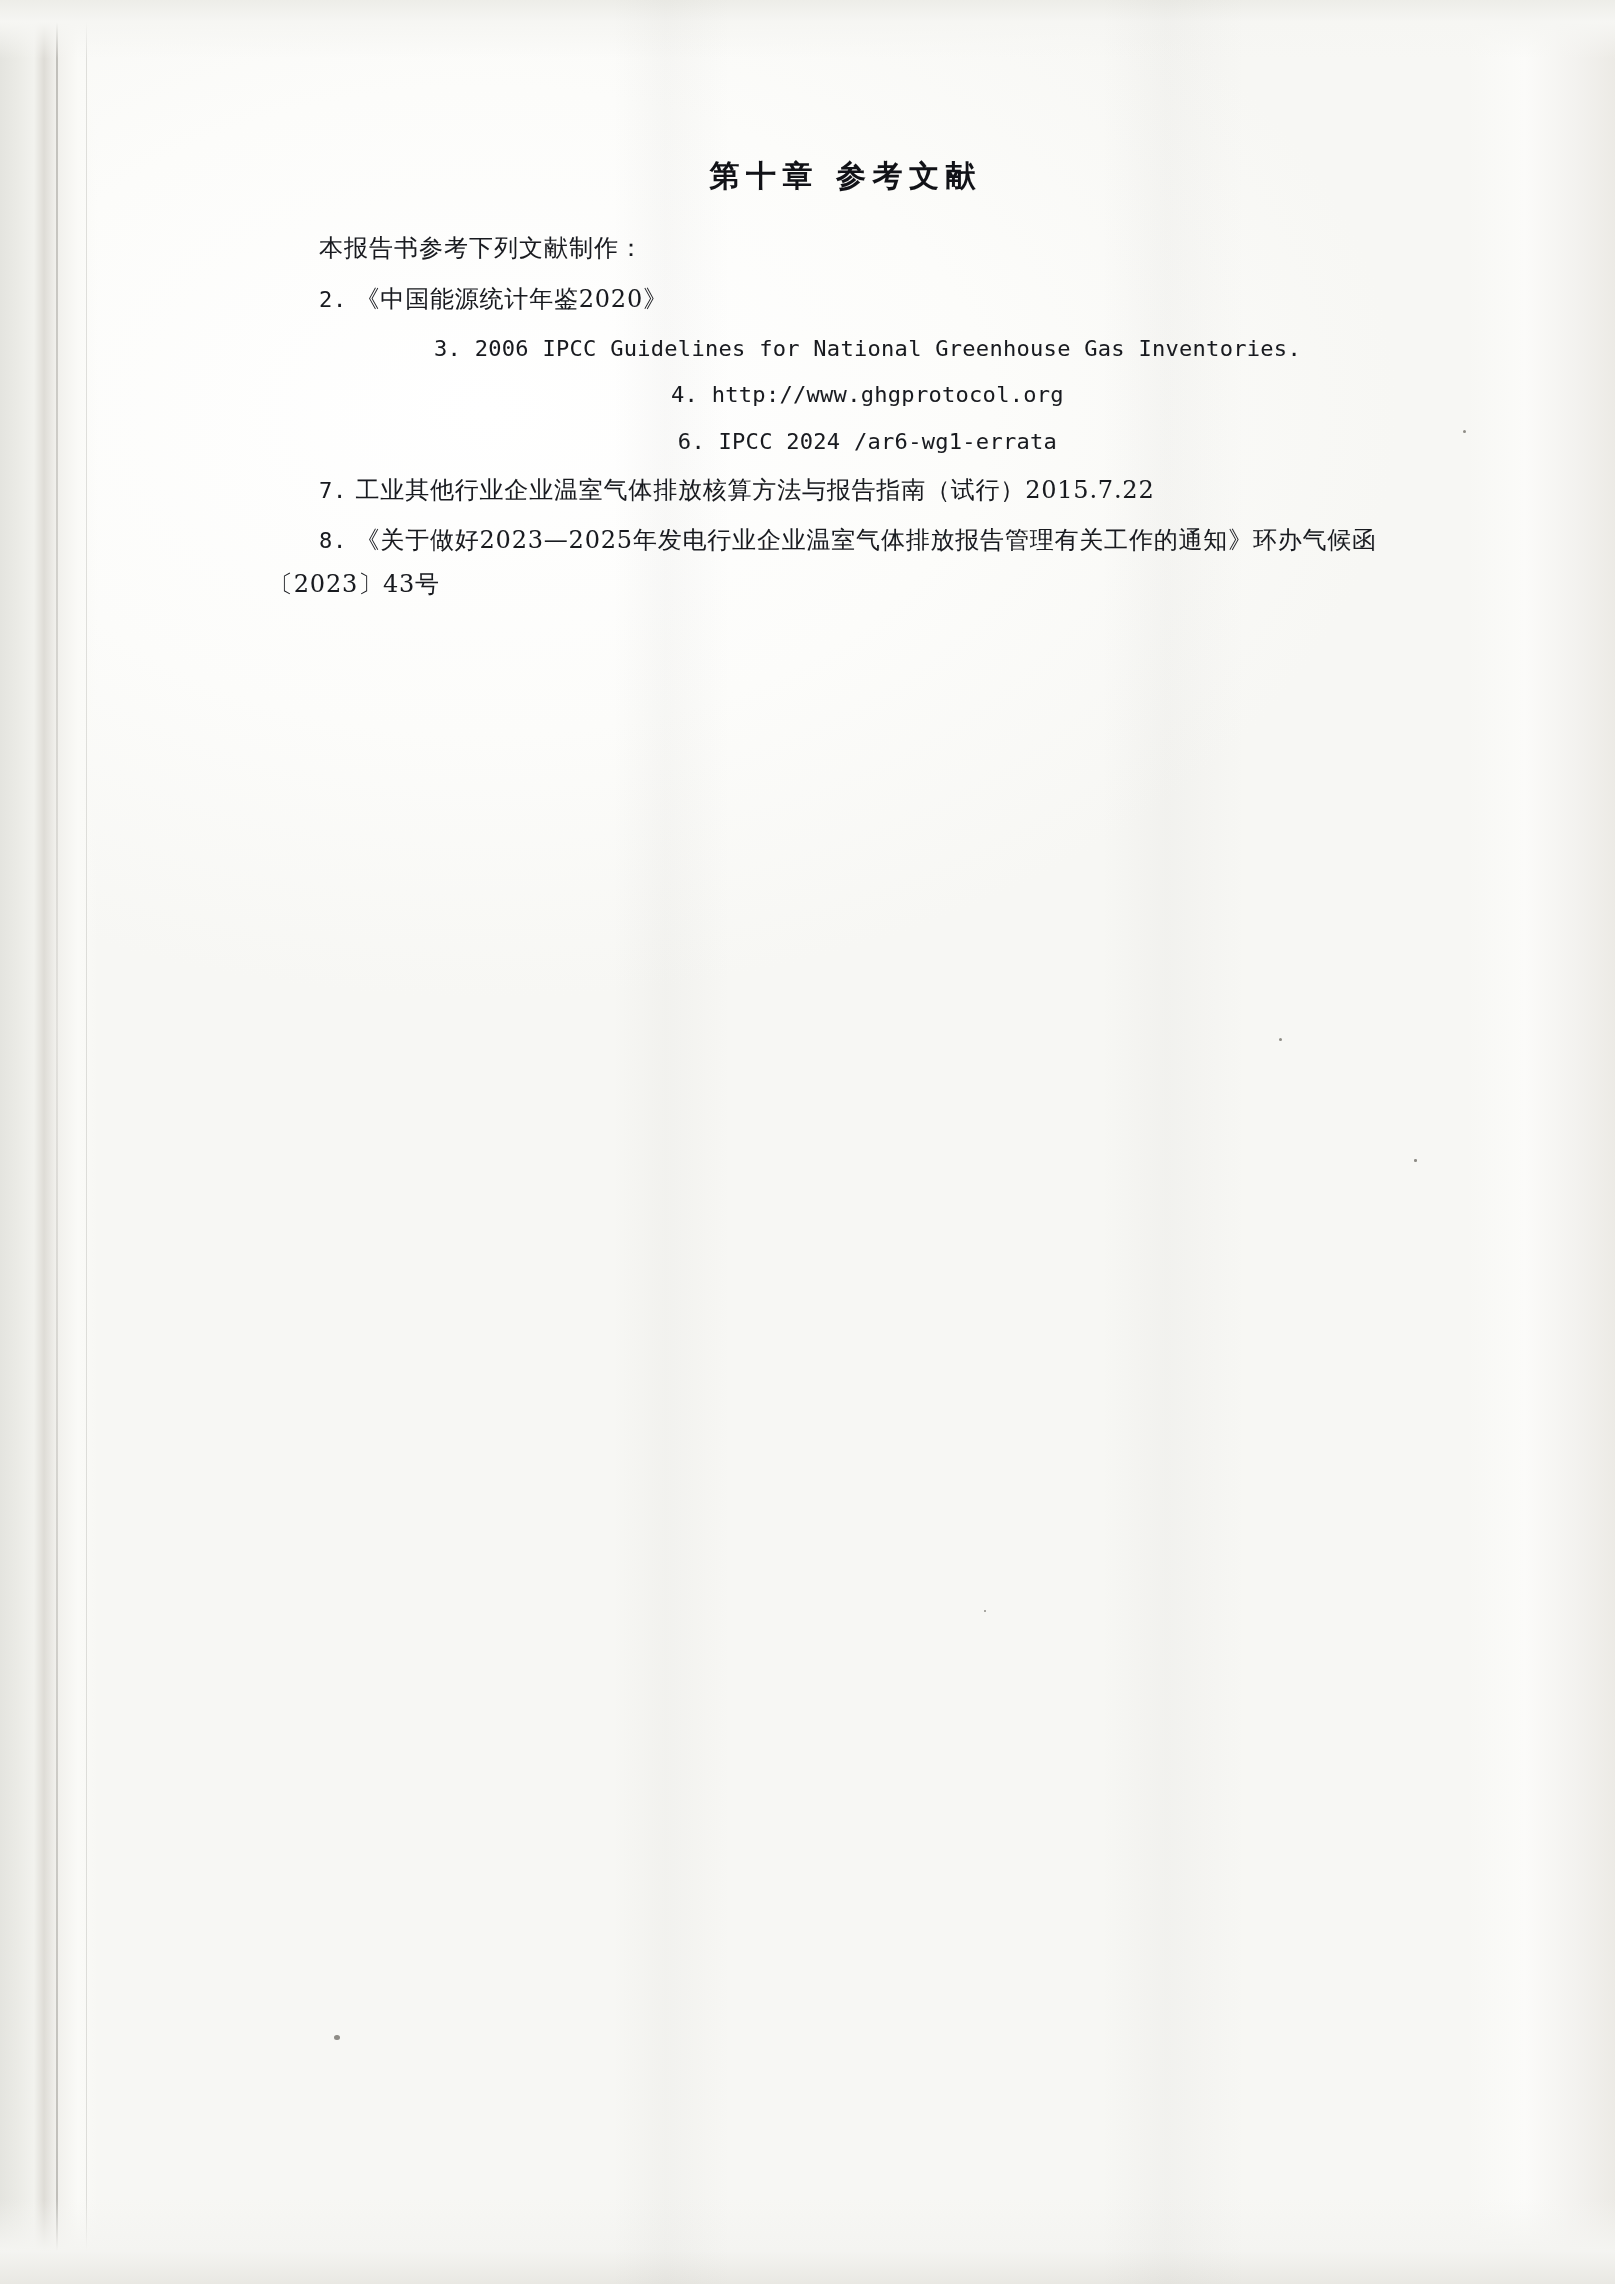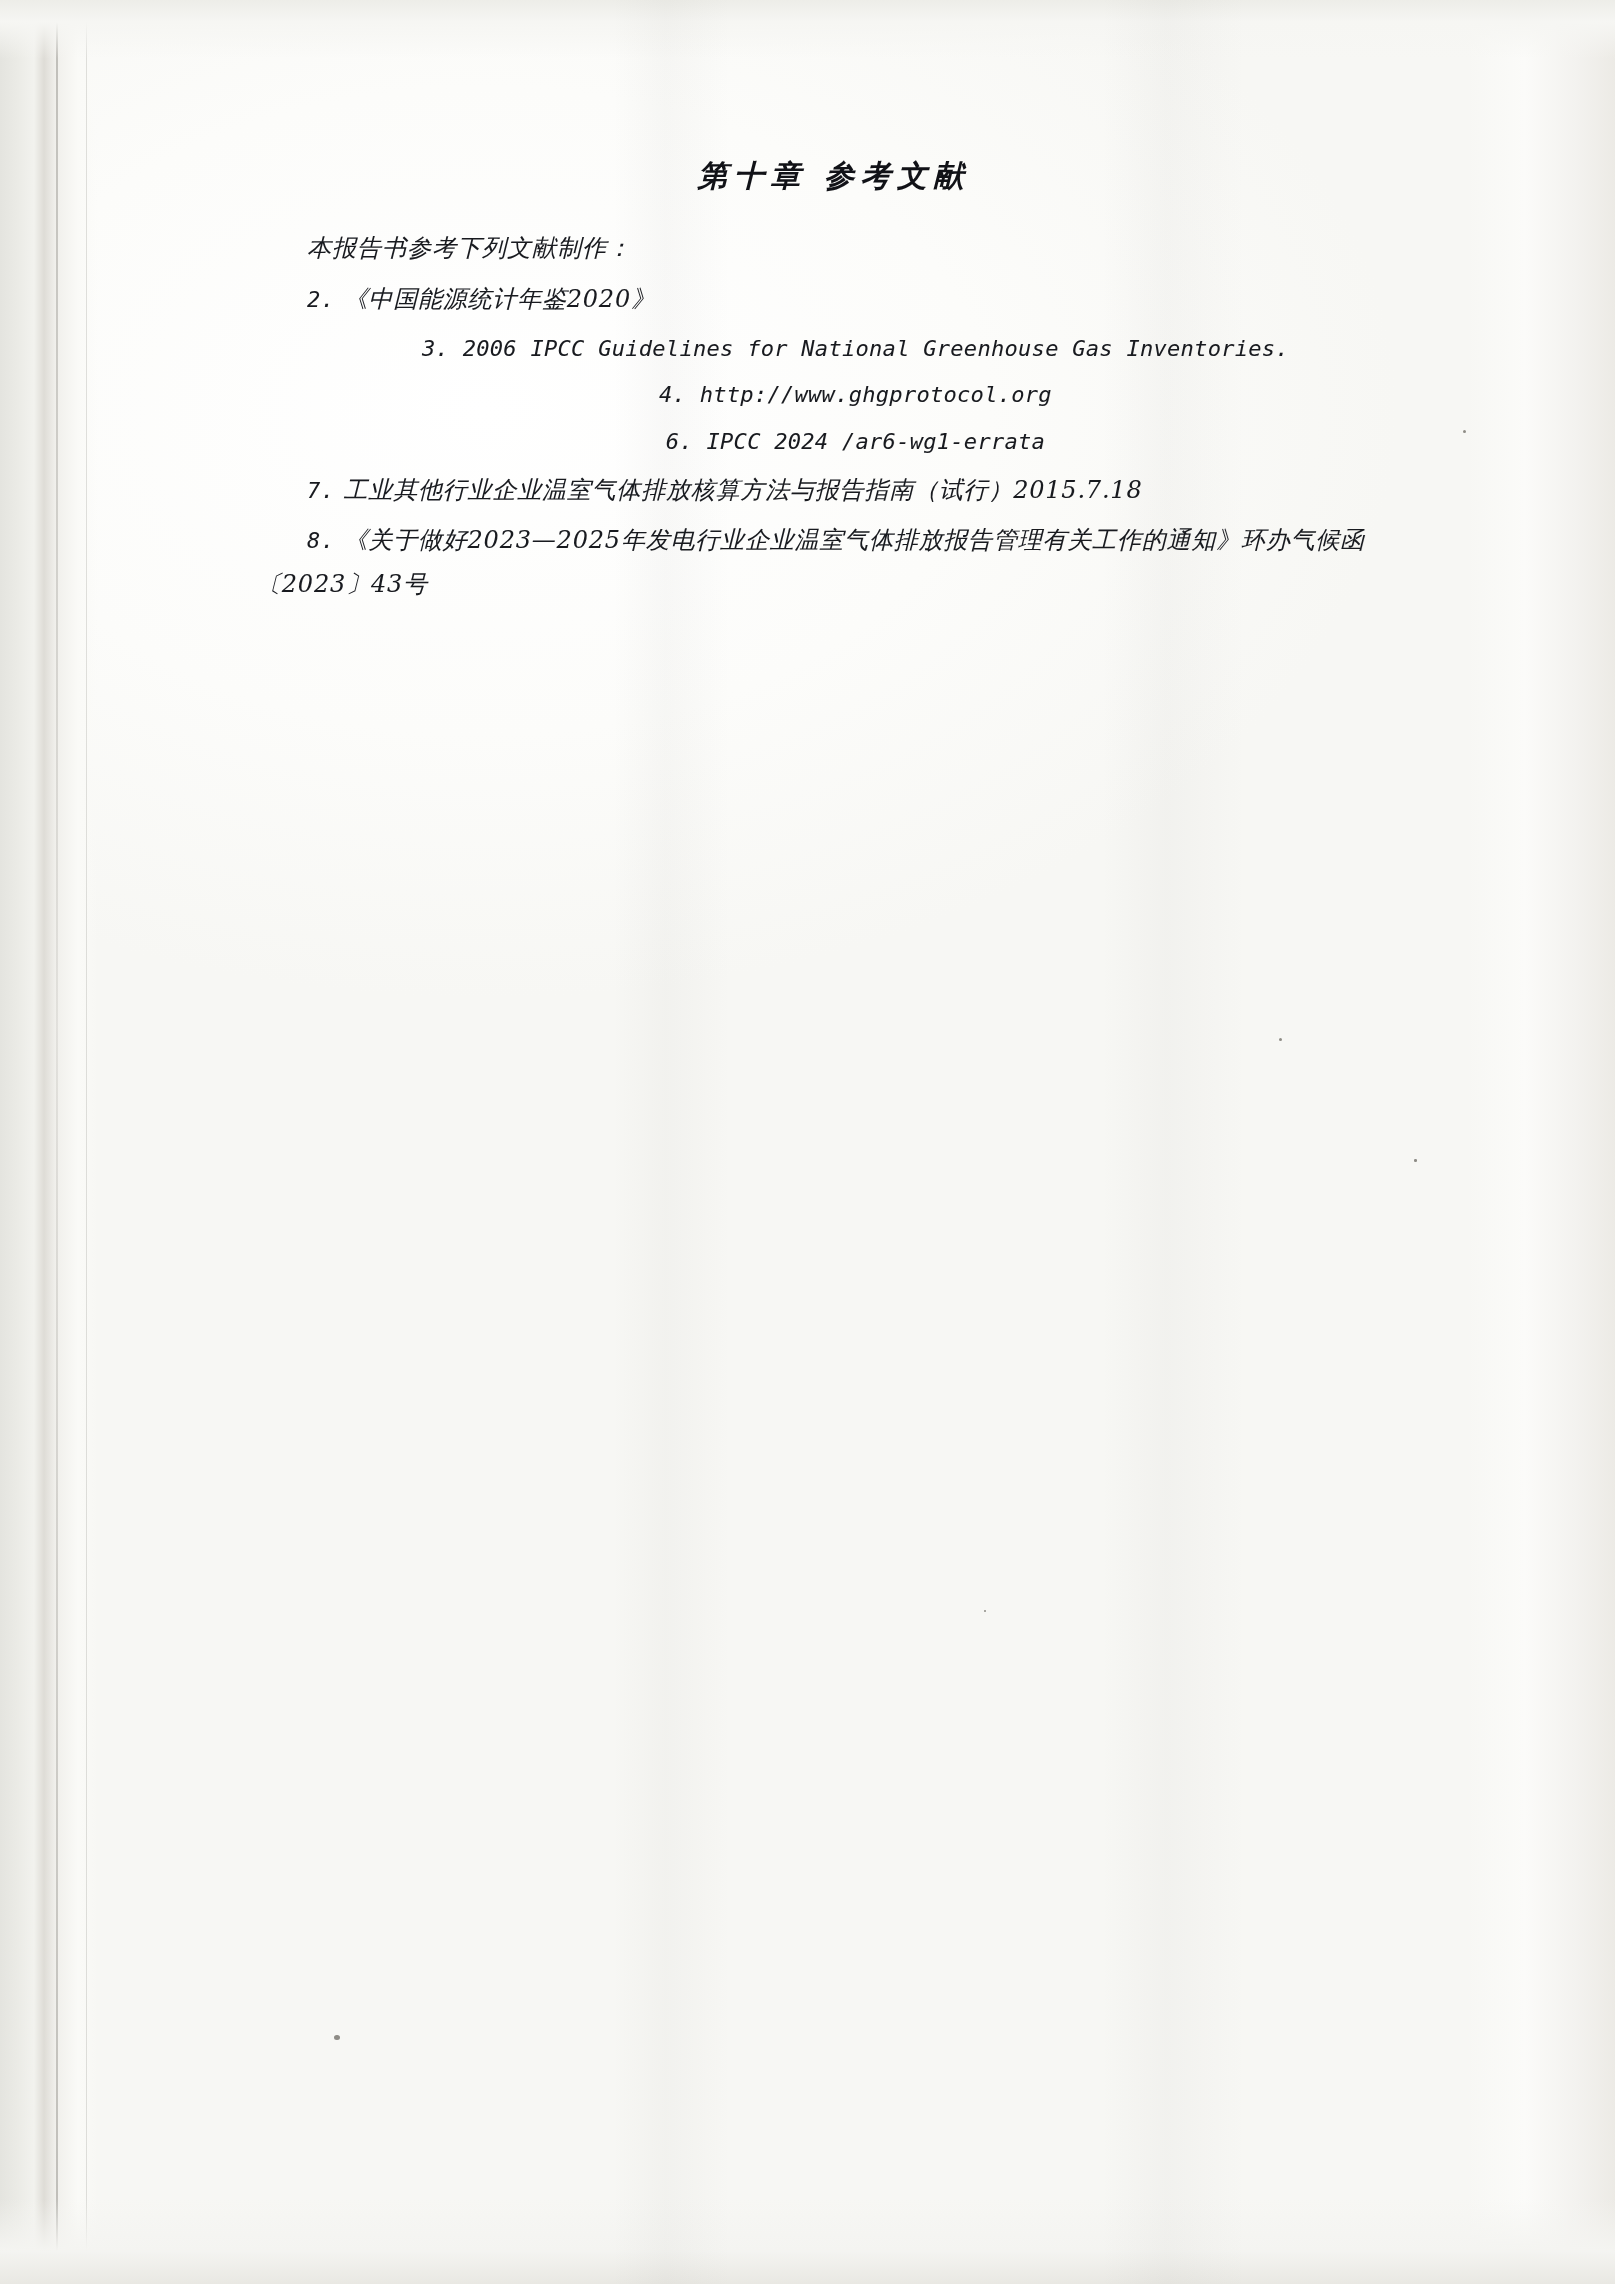--- a/index.html
+++ b/index.html
@@ -80,25 +80,24 @@
   .speck {
     position: absolute;
     background: #8e8c86;
     border-radius: 50%;
     pointer-events: none;
   }
 
   
   .doc {
     position: absolute;
-    left: 257px;
+    left: 269px;
     top: 156px;
     width: 1147px;
     color: #15161a;
-    font-style: italic;
   }
   .doc-title {
     text-align: center;
     font-family: "DejaVu Serif", "Liberation Serif", serif;
     font-weight: 700;
     font-size: 30px;
     letter-spacing: 6.5px;
     color: #111217;
     margin: 0 0 30px 0;
     text-indent: 6.5px;
@@ -176,21 +175,21 @@
       <li class="ref-item latin">
         <span class="num-mono">4.</span>
         <span>http://www.ghgprotocol.org</span>
       </li>
       <li class="ref-item latin">
         <span class="num-mono">6.</span>
         <span>IPCC 2024 /ar6-wg1-errata</span>
       </li>
       <li class="ref-item">
         <span class="num-mono">7.</span>
-        <span>工业其他行业企业温室气体排放核算方法与报告指南（试行）2015.7.18</span>
+        <span>工业其他行业企业温室气体排放核算方法与报告指南（试行）2015.7.22</span>
       </li>
       <li class="ref-item">
         <span class="num-mono">8.</span>
         <span>《关于做好2023—2025年发电行业企业温室气体排放报告管理有关工作的通知》环办气候函〔2023〕43号</span>
       </li>
     </ol>
 
   </div>
 </div>
 

